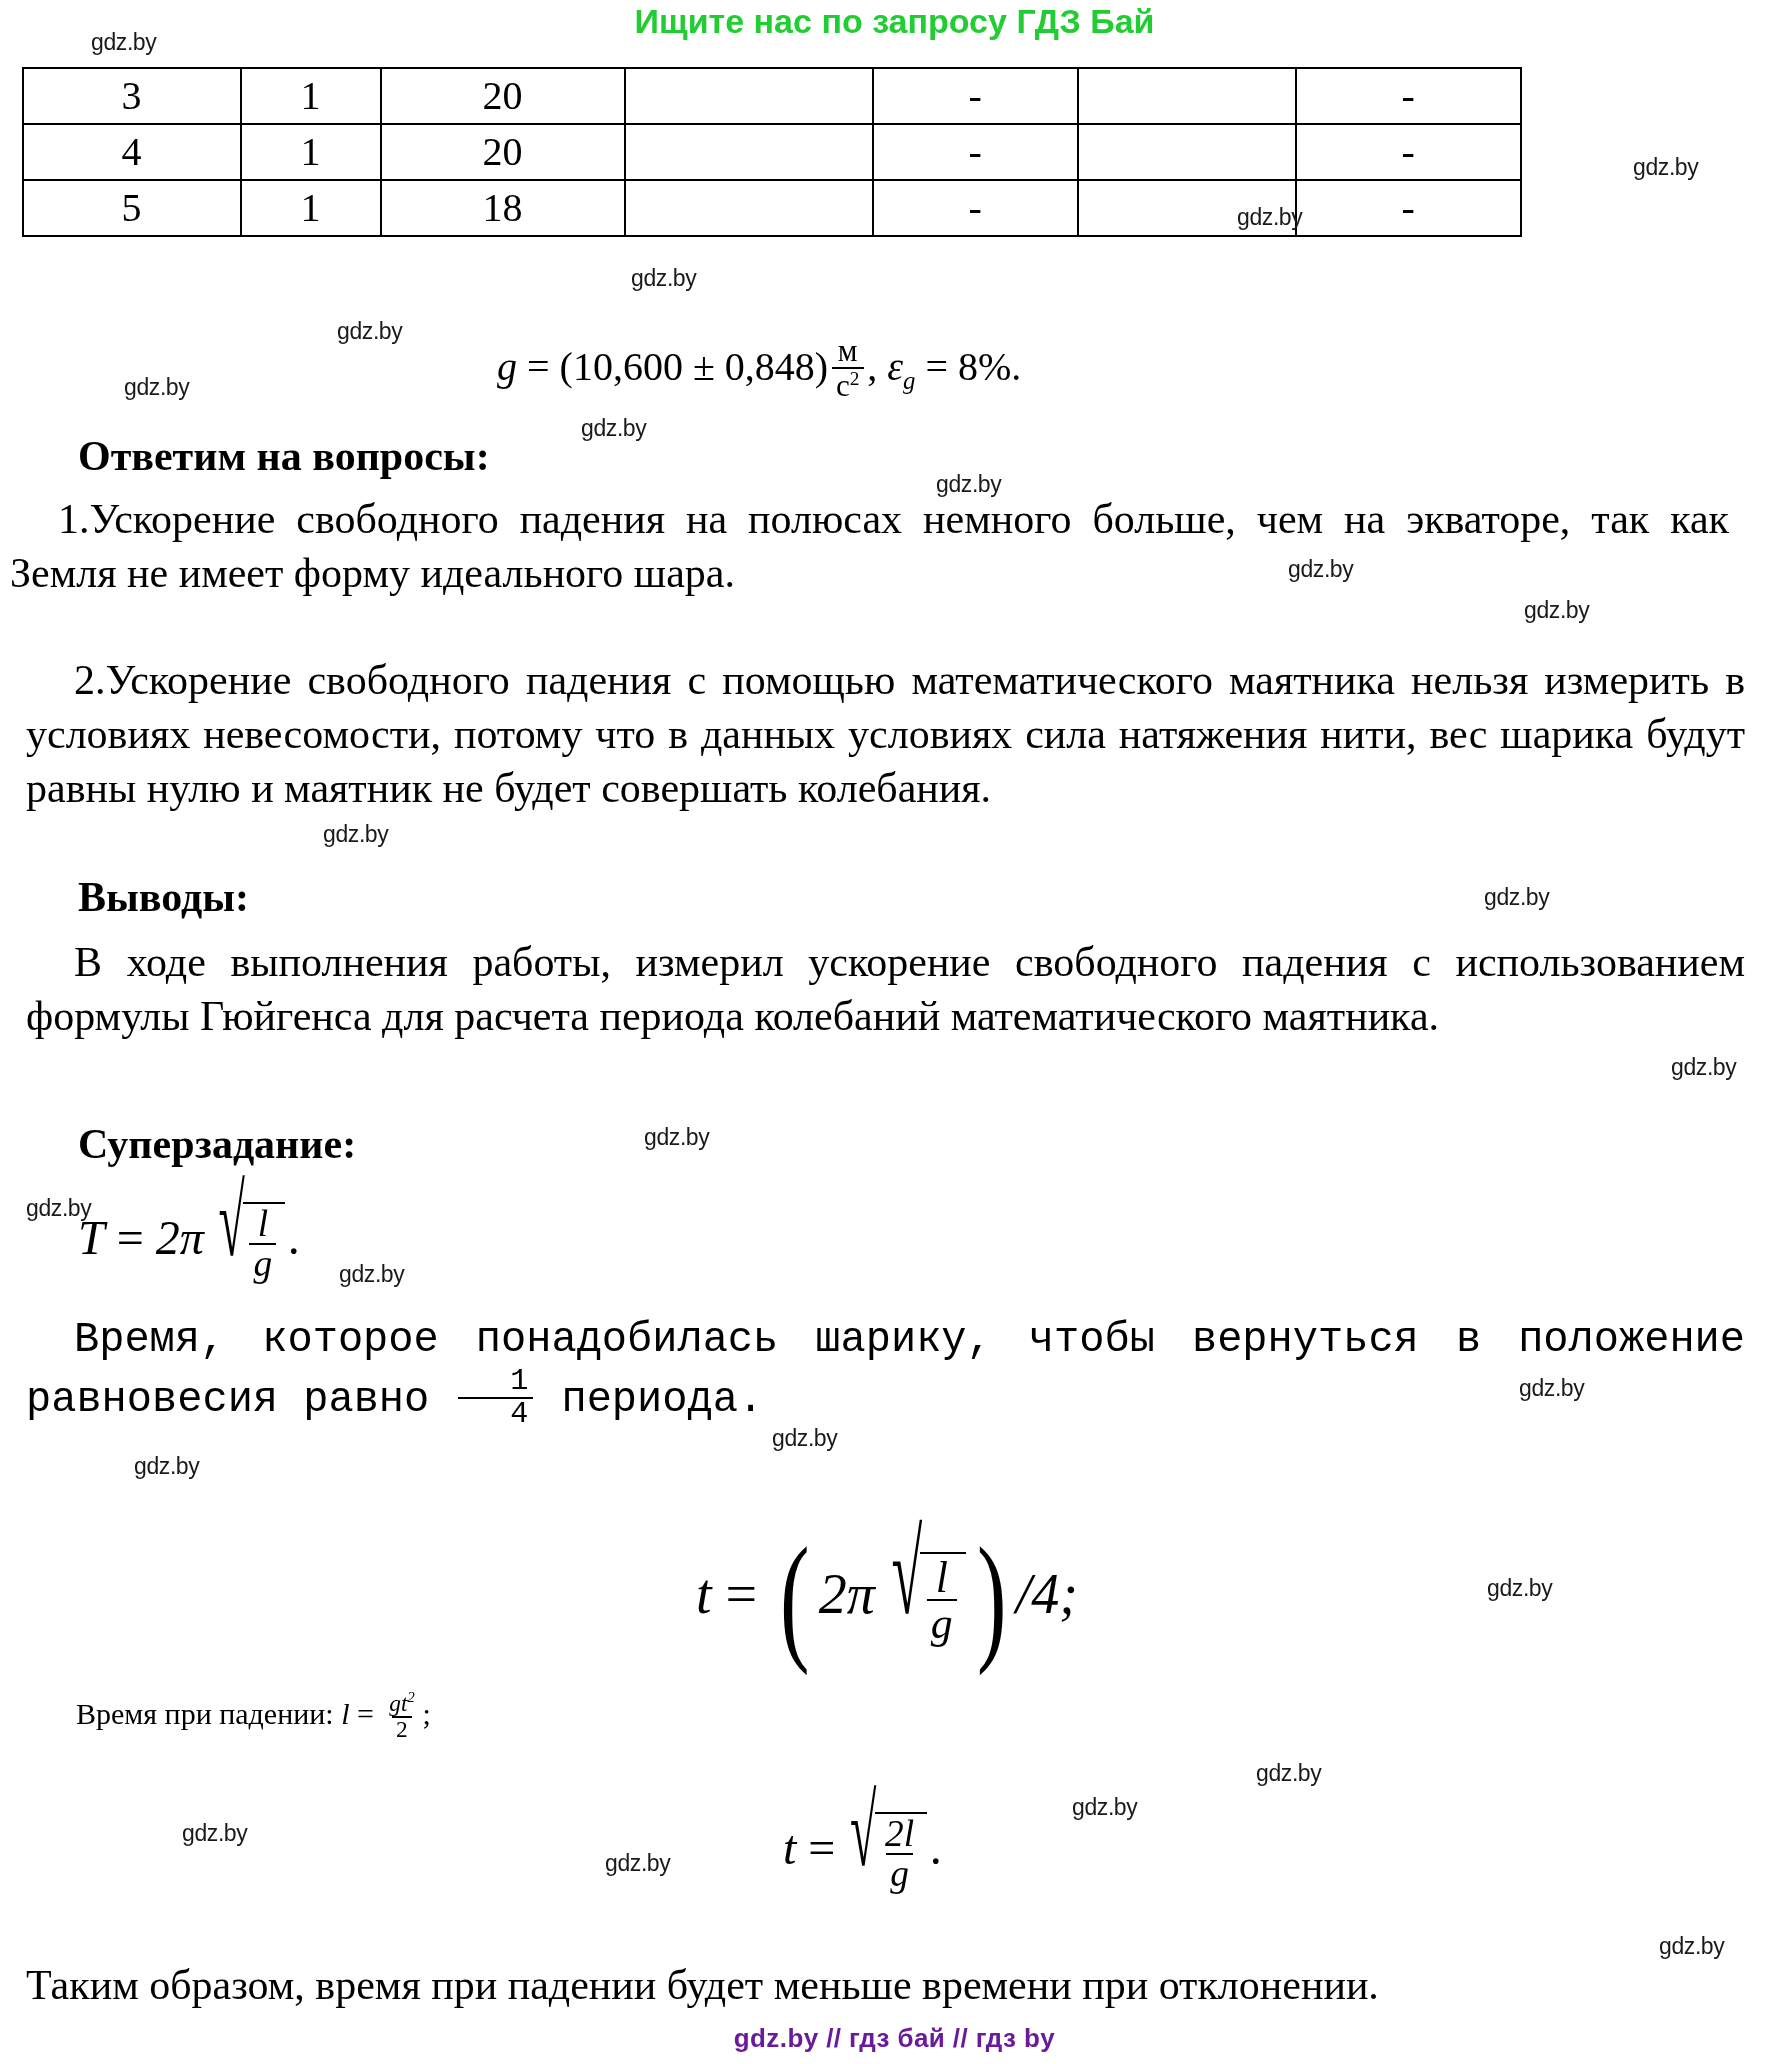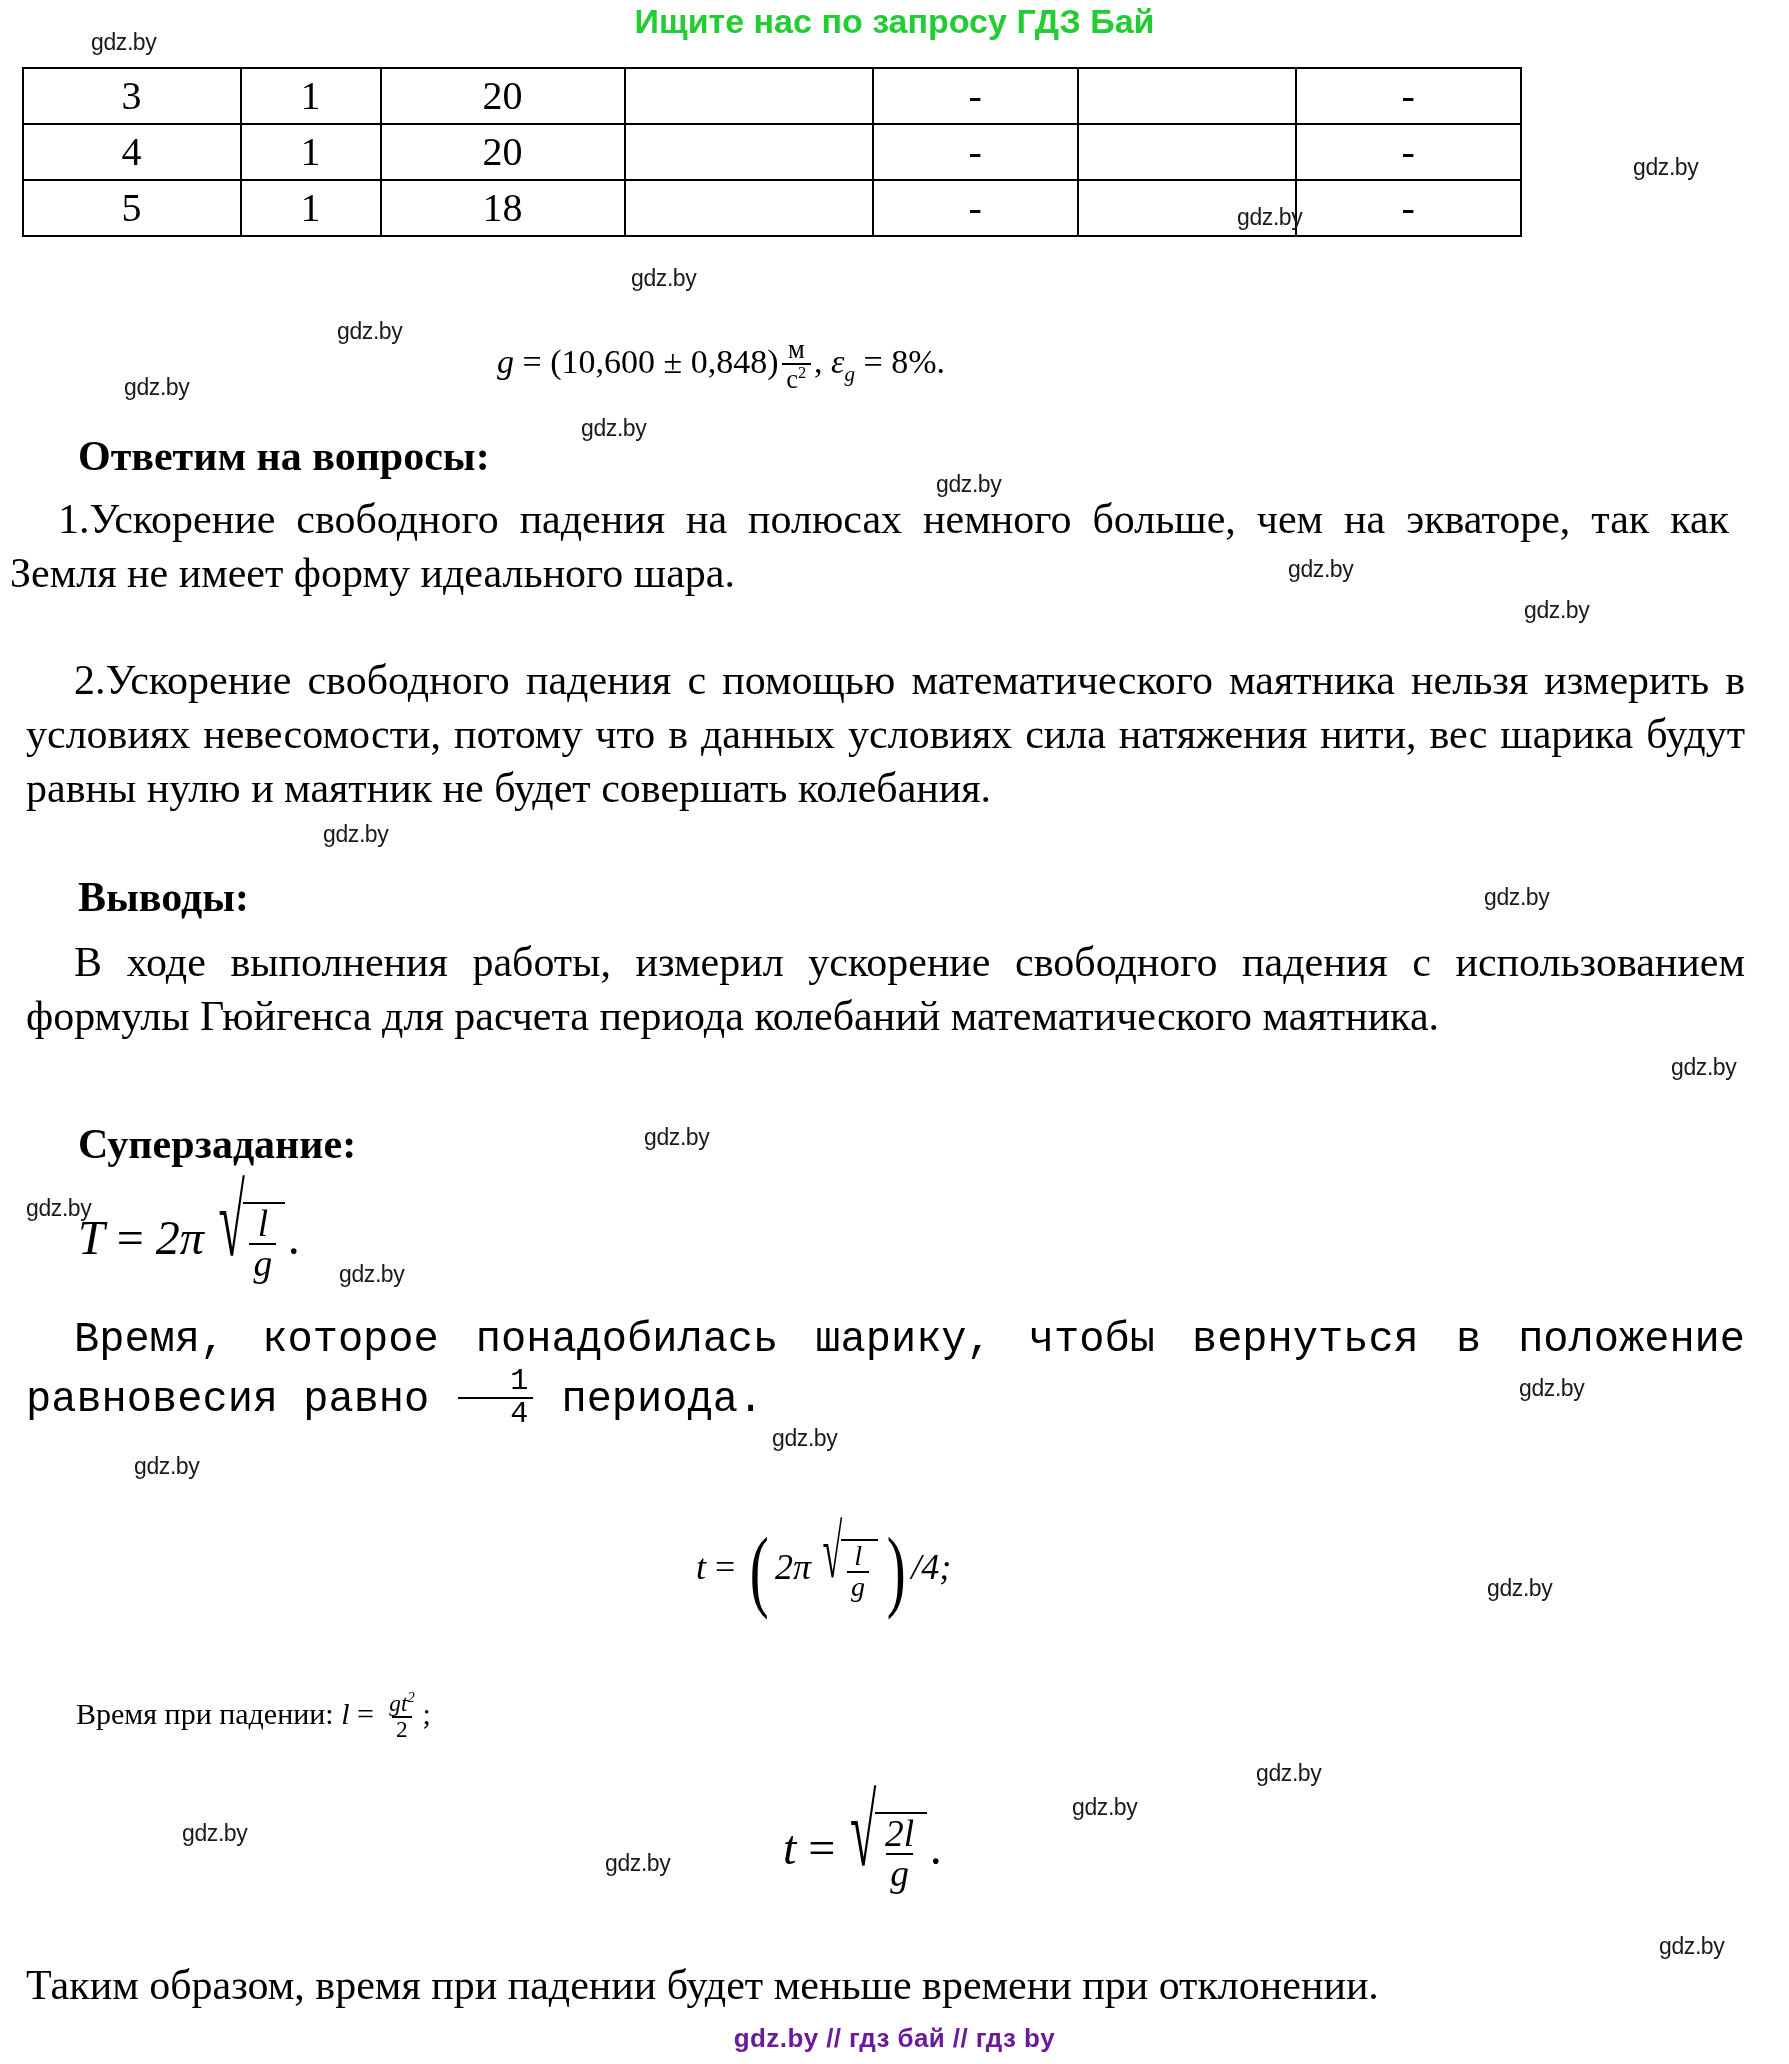--- a/index.html
+++ b/index.html
@@ -216,21 +216,21 @@
         <td class="col2">18</td>
         <td class="col3 nb-right"></td>
         <td class="col4">-</td>
         <td class="col5"></td>
         <td class="col6">-</td>
       </tr>
     </tbody>
   </table>
 </div>
 
-<div class="formula" style="left:497px; top:337px; font-size:34px;">
+<div class="formula" style="left:497px; top:337px; font-size:40px;">
   <span class="it">g</span>
   <span>=</span>
   <span>(</span><span>10,600</span>
   <span>±</span>
   <span>0,848</span><span>)</span><span class="frac">
       <span class="num">м</span>
       <span class="den"><span>с</span><span class="sup">2</span></span>
     </span><span>,</span>
   <span class="it">ε</span><span class="sub">g</span>
   <span>=</span>
@@ -262,21 +262,21 @@
         </span>
       </span>
     </span><span>.</span>
 </div>
 
 <div class="para j" style="left:26px; top:1314px; width:1719px; text-indent:48px;font-family:Liberation Mono, monospace;"><span>Время, которое понадобилась шарику, чтобы вернуться в положение равновесия равно</span> <span class="frac" style="font-size:0.72em;">
       <span class="num">1</span>
       <span class="den">4</span>
     </span> <span>периода.</span></div>
 
-<div class="formula" style="left:696px; top:1518px; font-size:36px;">
+<div class="formula" style="left:696px; top:1518px; font-size:56px;">
   <span class="it">t</span>
   <span>=</span>
   <span class="bigparen">(</span><span class="it">2π</span>
   <span class="sqrt">
       <span class="rad">√</span>
       <span class="body">
         <span class="frac">
           <span class="num it">l</span>
           <span class="den it">g</span>
         </span>

